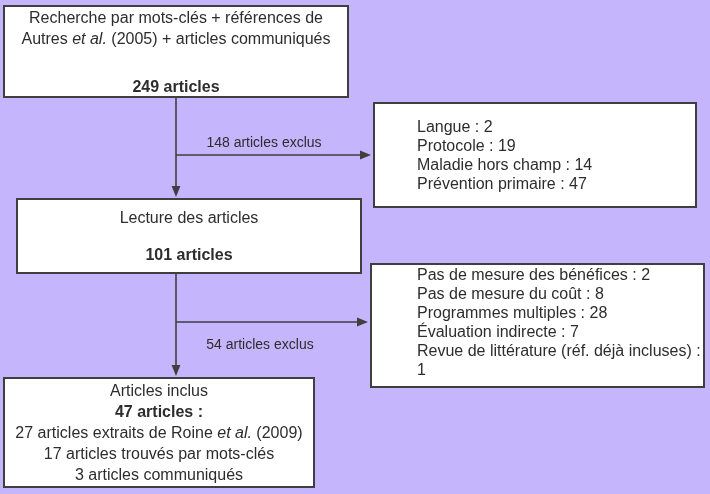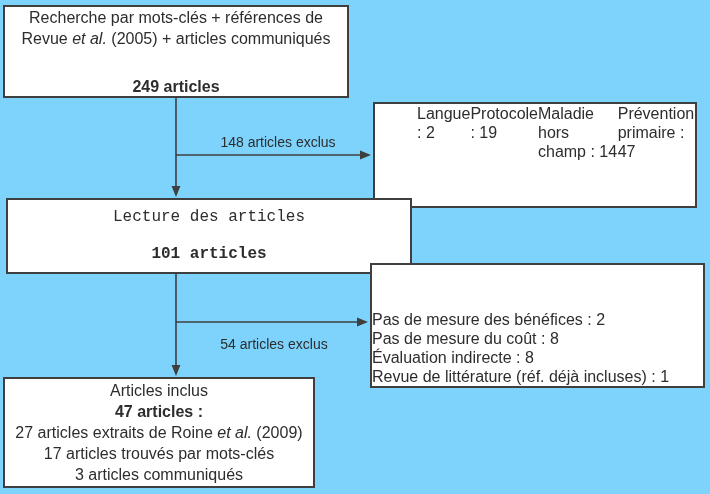--- a/index.html
+++ b/index.html
@@ -4,21 +4,21 @@
 <style>
   html, body {
     margin: 0;
     padding: 0;
     background: #ffffff;
   }
   .canvas {
     position: relative;
     width: 710px;
     height: 494px;
-    background: #7dd3fc;
+    background: #c4b5fd;
     font-family: "Liberation Sans", "DejaVu Sans", sans-serif;
     color: #2d2d2d;
     overflow: hidden;
   }
   .connectors {
     position: absolute;
     top: 0;
     left: 0;
     width: 710px;
     height: 494px;
@@ -39,53 +39,53 @@
   }
   .count {
     font-weight: bold;
   }
   .box-search {
     left: 3px;   top: 5px;
     width: 346px; height: 93px;
   }
   .box-search .count { margin-top: 27px; }
   .box-reading {
-    left: 6px;   top: 198px;
-    width: 406px; height: 76px; font-family: Liberation Mono, monospace;
+    left: 16px;   top: 198px;
+    width: 346px; height: 76px;
   }
   .box-reading .count { margin-top: 16px; }
   .box-included {
     left: 3px;   top: 377px;
     width: 312px; height: 111px;
   }
   .box-excl1 {
     left: 373px; top: 102px;
     width: 324px; height: 106px;
     display: flex;
-    flex-direction: row;
+    flex-direction: column;
     justify-content: center;
     padding-left: 42px;
     line-height: 19px;
   }
   .box-excl2 {
     left: 370px; top: 263px;
     width: 335px; height: 125px;
     display: flex;
     flex-direction: column;
-    justify-content: flex-end;
+    justify-content: flex-start;
+    padding-left: 45px;
     line-height: 19px;
   }
   .arrow-label {
     position: absolute;
     font-size: 14px;
     line-height: 17px;
     text-align: center;
     color: #2d2d2d;
     white-space: nowrap;
-    padding-left: 14px;
   }
   .arrow-label-1 {
     left: 176px; top: 134px; width: 176px;
   }
   .arrow-label-2 {
     left: 176px; top: 300px; width: 168px; margin-top: 36px;
   }
   em { }
 </style>
 </head>
@@ -100,21 +100,21 @@
     <polygon points="371,155 360,150.6 360,159.4" fill="#3f3f3f"></polygon>
     <line x1="176" y1="274" x2="176" y2="366" stroke="#3f3f3f" stroke-width="1.6"></line>
     <polygon points="176,376 171.6,365 180.4,365" fill="#3f3f3f"></polygon>
     <line x1="176" y1="322" x2="358" y2="322" stroke="#3f3f3f" stroke-width="1.6"></line>
     <polygon points="368,322 357,317.6 357,326.4" fill="#3f3f3f"></polygon>
   </svg>
 
   <div class="box centered box-search">
     <div>Recherche par mots-clés + références de</div>
     <div>
-      <span>Revue </span><em>et al.</em><span> (2005) + articles communiqués</span>
+      <span>Autres </span><em>et al.</em><span> (2005) + articles communiqués</span>
     </div>
     <div class="count">249 articles</div>
   </div>
 
   <div class="arrow-label arrow-label-1">148 articles exclus</div>
 
   <div class="box box-excl1">
     <div>Langue : 2</div>
     <div>Protocole : 19</div>
     <div>Maladie hors champ : 14</div>
@@ -124,21 +124,22 @@
   <div class="box centered box-reading">
     <div>Lecture des articles</div>
     <div class="count">101 articles</div>
   </div>
 
   <div class="arrow-label arrow-label-2">54 articles exclus</div>
 
   <div class="box box-excl2">
     <div>Pas de mesure des bénéfices : 2</div>
     <div>Pas de mesure du coût : 8</div>
-    <div>Évaluation indirecte : 8</div>
+    <div>Programmes multiples : 28</div>
+    <div>Évaluation indirecte : 7</div>
     <div>Revue de littérature (réf. déjà incluses) : 1</div>
   </div>
 
   <div class="box centered box-included">
     <div>Articles inclus</div>
     <div class="count">47 articles :</div>
     <div>
       <span>27 articles extraits de Roine </span><em>et al.</em><span> (2009)</span>
     </div>
     <div>17 articles trouvés par mots-clés</div>

